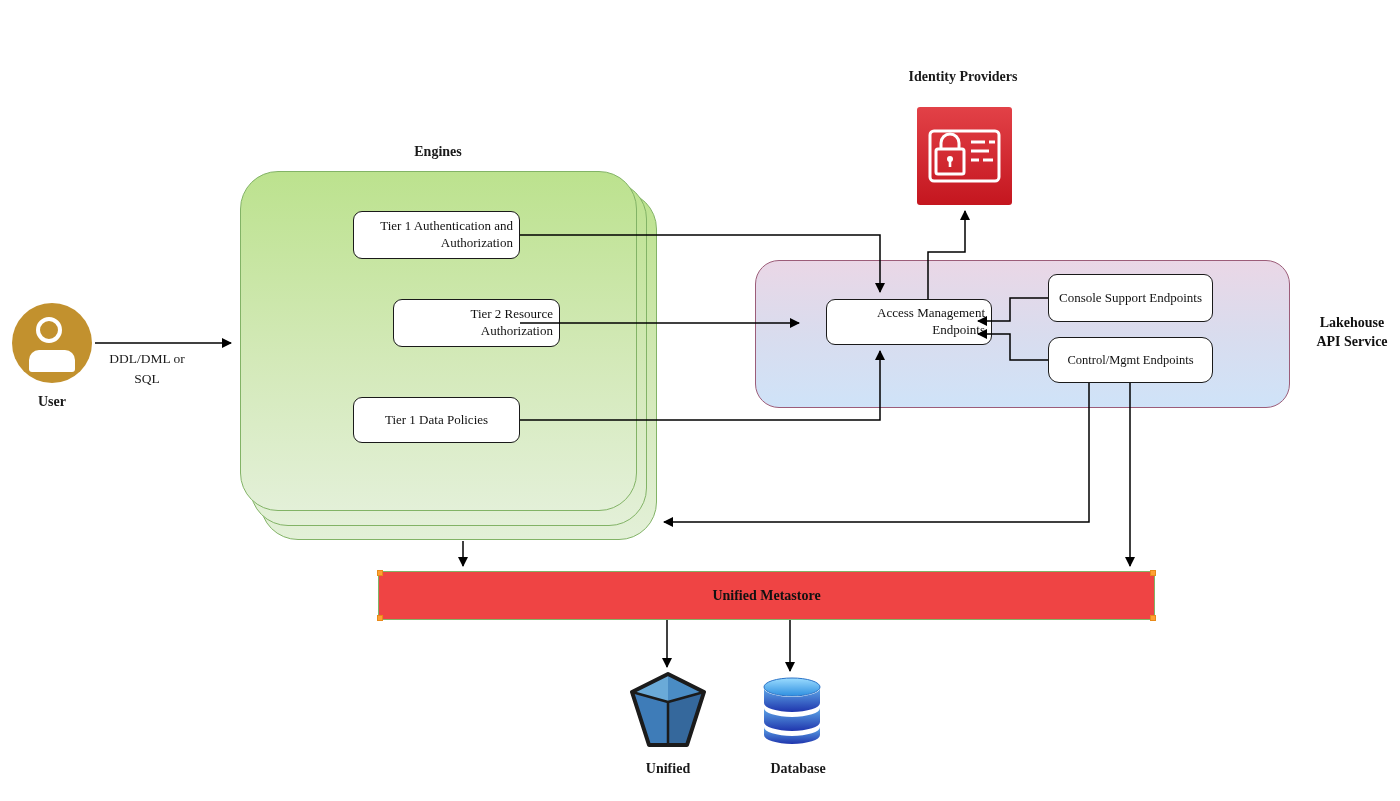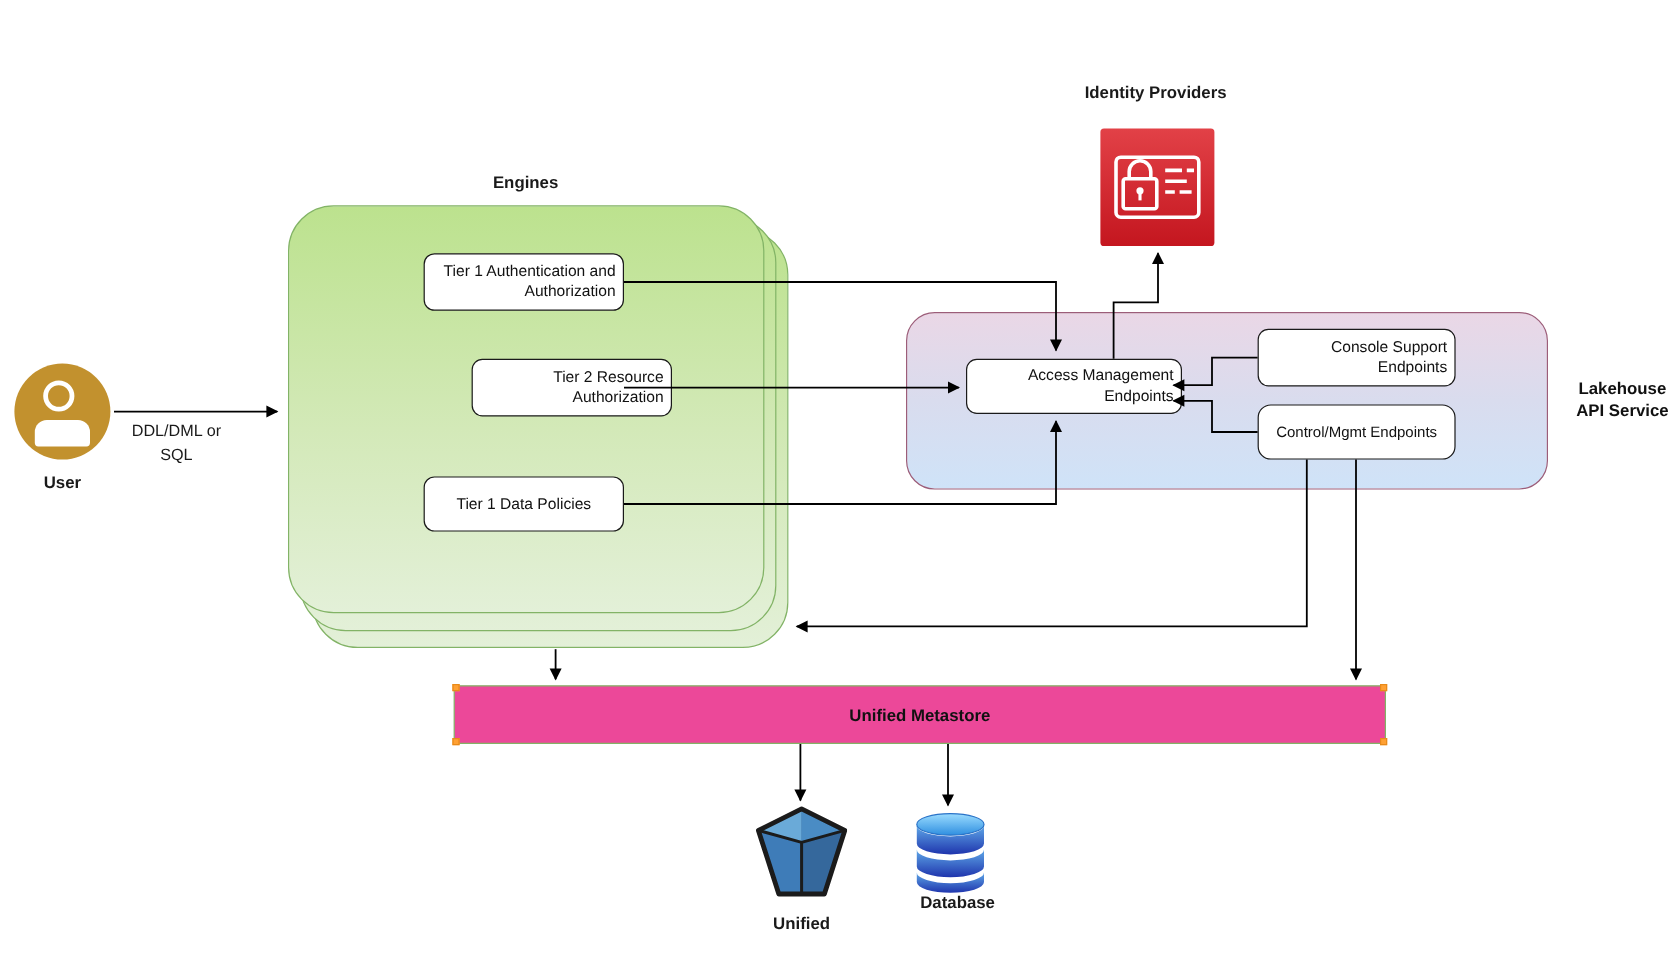--- a/index.html
+++ b/index.html
@@ -19,37 +19,37 @@
     display:flex;align-items:center;justify-content:center;text-align:right;
     font-size:13px;line-height:1.28;padding:2px 6px;box-sizing:border-box;
   }
   .lakehouse{
     position:absolute;left:755px;top:260px;width:535px;height:148px;border-radius:24px;
     background:linear-gradient(180deg,#ead7e6 0%,#d9dcee 50%,#cfe3f8 100%);
     border:1.5px solid #9c5d79;box-sizing:border-box;
   }
   .metastore{
     position:absolute;left:378px;top:571px;width:777px;height:49px;
-    background:#ec4899;border:1.5px solid #82b366;border-radius:4px;
+    background:#ef4444;border:1.5px solid #82b366;border-radius:4px;
     display:flex;align-items:center;justify-content:center;font-weight:bold;font-size:14px;
     box-sizing:border-box;
   }
   .handle{position:absolute;width:6px;height:6px;background:#ffa033;border:1px solid #e88a1a;box-sizing:border-box;}
   .user-circle{
     position:absolute;left:12px;top:303px;width:80px;height:80px;border-radius:50%;
     background:#c2912e;
   }
   .user-head{position:absolute;left:24px;top:14px;width:26px;height:26px;border:4px solid #fff;border-radius:50%;box-sizing:border-box;}
   .user-body{position:absolute;left:17px;top:47px;width:46px;height:22px;background:#fff;border-radius:10px 10px 3px 3px;}
   .identity-tile{
     position:absolute;left:917px;top:107px;width:95px;height:98px;border-radius:3px;
     background:linear-gradient(180deg,#e24147 0%,#c4161f 100%);
   }
   svg.connectors{position:absolute;left:0;top:0;z-index:30;pointer-events:none;}
-  .shape{z-index:10;}
+  .shape{z-index:10;font-family:Liberation Serif, serif;}
   .flow-label{
     position:absolute;left:104px;top:349px;width:86px;text-align:center;
     font-size:13.5px;line-height:1.45;font-weight:normal;color:#1a1a1a;
   }
   .lakehouse-label{position:absolute;left:1307px;top:314px;width:90px;text-align:center;
     font-weight:bold;font-size:14px;line-height:1.35;}
 </style>
 </head>
 <body>
 
@@ -84,21 +84,21 @@
     <rect x="19" y="42" width="28" height="25" rx="2" fill="none" stroke="#ffffff" stroke-width="3"></rect>
     <circle cx="33" cy="52" r="3" fill="#ffffff"></circle>
     <rect x="31.7" y="53" width="2.6" height="7" fill="#ffffff"></rect>
     <path d="M54,35 h14 M72,35 h6 M54,44 h18 M54,53 h8 M66,53 h10" stroke="#ffffff" stroke-width="3" fill="none"></path>
   </svg>
 </div>
 
 <div class="lakehouse shape"></div>
 <div class="lakehouse-label shape">Lakehouse API Service</div>
 
-<div class="white-box shape" style="left:805px;top:299px;width:180px;height:46px;padding-left:43px;">
+<div class="white-box shape" style="left:826px;top:299px;width:166px;height:46px;padding-left:43px;">
   <span>Access Management Endpoints</span>
 </div>
 <div class="white-box shape" style="left:1048px;top:274px;width:165px;height:48px;">
   <span>Console Support Endpoints</span>
 </div>
 <div class="white-box shape" style="left:1048px;top:337px;width:165px;height:46px;font-size:12.5px;border-radius:11px;">
   <span>Control/Mgmt Endpoints</span>
 </div>
 
 <div class="metastore shape">
@@ -132,21 +132,21 @@
         <stop offset="0" stop-color="#9bdcff"></stop>
           <stop offset="1" stop-color="#2f8fe0"></stop>
       </linearGradient>
     </defs>
     <path d="M1,12 A28,9 0 0 0 57,12 L57,27 A28,9 0 0 1 1,27 Z" fill="url(#dbBand)"></path>
     <ellipse cx="29" cy="11" rx="28" ry="9" fill="url(#dbTop)" stroke="#2a73c8" stroke-width="1"></ellipse>
     <path d="M1,32 A28,9 0 0 0 57,32 L57,46 A28,9 0 0 1 1,46 Z" fill="url(#dbBand)"></path>
     <path d="M1,51 A28,9 0 0 0 57,51 L57,59 A28,9 0 0 1 1,59 Z" fill="url(#dbBand)"></path>
   </svg>
 </div>
-<div class="label shape" style="left:752px;top:744px;width:92px;">Database</div>
+<div class="label shape" style="left:752px;top:761px;width:92px;">Database</div>
 
 <svg class="connectors" width="1400" height="801" viewBox="0 0 1400 801">
   <defs>
     <marker id="arrow" markerUnits="userSpaceOnUse" markerWidth="14" markerHeight="14" refX="11" refY="7" orient="auto">
       <path d="M2,2 L12,7 L2,12 Z" fill="#000"></path>
     </marker>
   </defs>
   <g stroke="#000" stroke-width="1.5" fill="none">
     <path d="M95,343 H231" marker-end="url(#arrow)"></path>
     <path d="M520,235 H880 V292" marker-end="url(#arrow)"></path>

